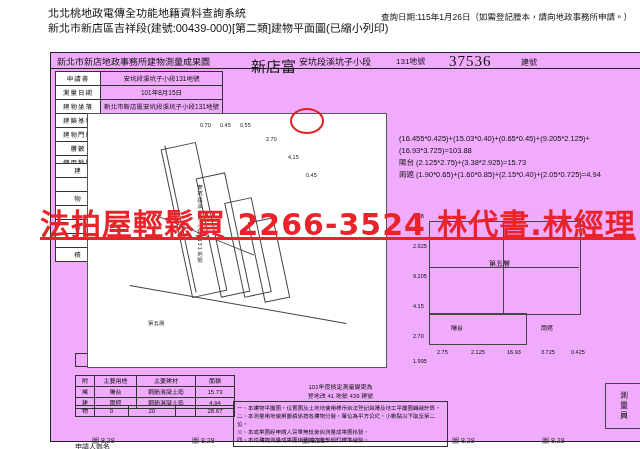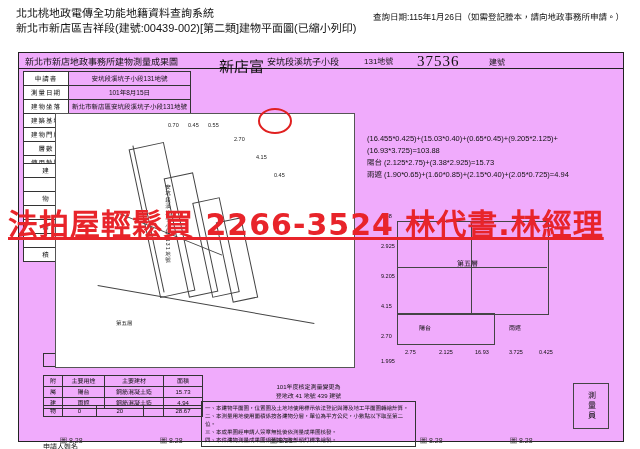--- a/index.html
+++ b/index.html
@@ -5,27 +5,27 @@
 <style>
   html,body{margin:0;padding:0;}
   body{
     width:640px;height:449px;
     background:#ffffff;
     font-family:"Liberation Sans","DejaVu Sans",sans-serif;
     color:#111;
     overflow:hidden;
     position:relative;
   }
-  .page{position:absolute;inset:0;}
+  .page{position:absolute;inset:0;margin-left:32px;}
 
   
   .hdr{position:absolute;left:16px;top:6px;font-size:11px;line-height:15px;}
   .hdr .l1{font-size:11px;}
   .hdr .l2{font-size:11px;}
-  .hdr-right{position:absolute;right:16px;top:10px;font-size:8.5px;color:#111;}
+  .hdr-right{position:absolute;right:8px;top:10px;font-size:8.5px;color:#111;}
 
   
   .doc{
     position:absolute;left:18px;top:52px;width:604px;height:388px;
     border:1px solid #222;background:#f0abfc;
   }
   .doc .inner{position:absolute;inset:0;}
 
   
   .doc-title{
@@ -102,21 +102,21 @@
   .thin{position:absolute;background:#444;}
   .vtext{writing-mode:vertical-rl;font-size:5px;letter-spacing:1px;}
 </style>
 </head>
 <body>
 
 <div class="page">
 
   <div class="hdr">
     <div class="l1">北北桃地政電傳全功能地籍資料查詢系統</div>
-    <div class="l2">新北市新店區吉祥段(建號:00439-002)[第二類]建物平面圖(已縮小列印)</div>
+    <div class="l2">新北市新店區吉祥段(建號:00439-000)[第二類]建物平面圖(已縮小列印)</div>
   </div>
   <div class="hdr-right">查詢日期:115年1月26日（如需登記謄本，請向地政事務所申請。）</div>
 
   <div class="doc">
     <div class="inner">
 
       <div class="doc-title">
         <span class="t1">新北市新店地政事務所建物測量成果圖</span>
         <span class="t2">新店富</span>
         <span class="t3">安坑段溪坑子小段</span>

